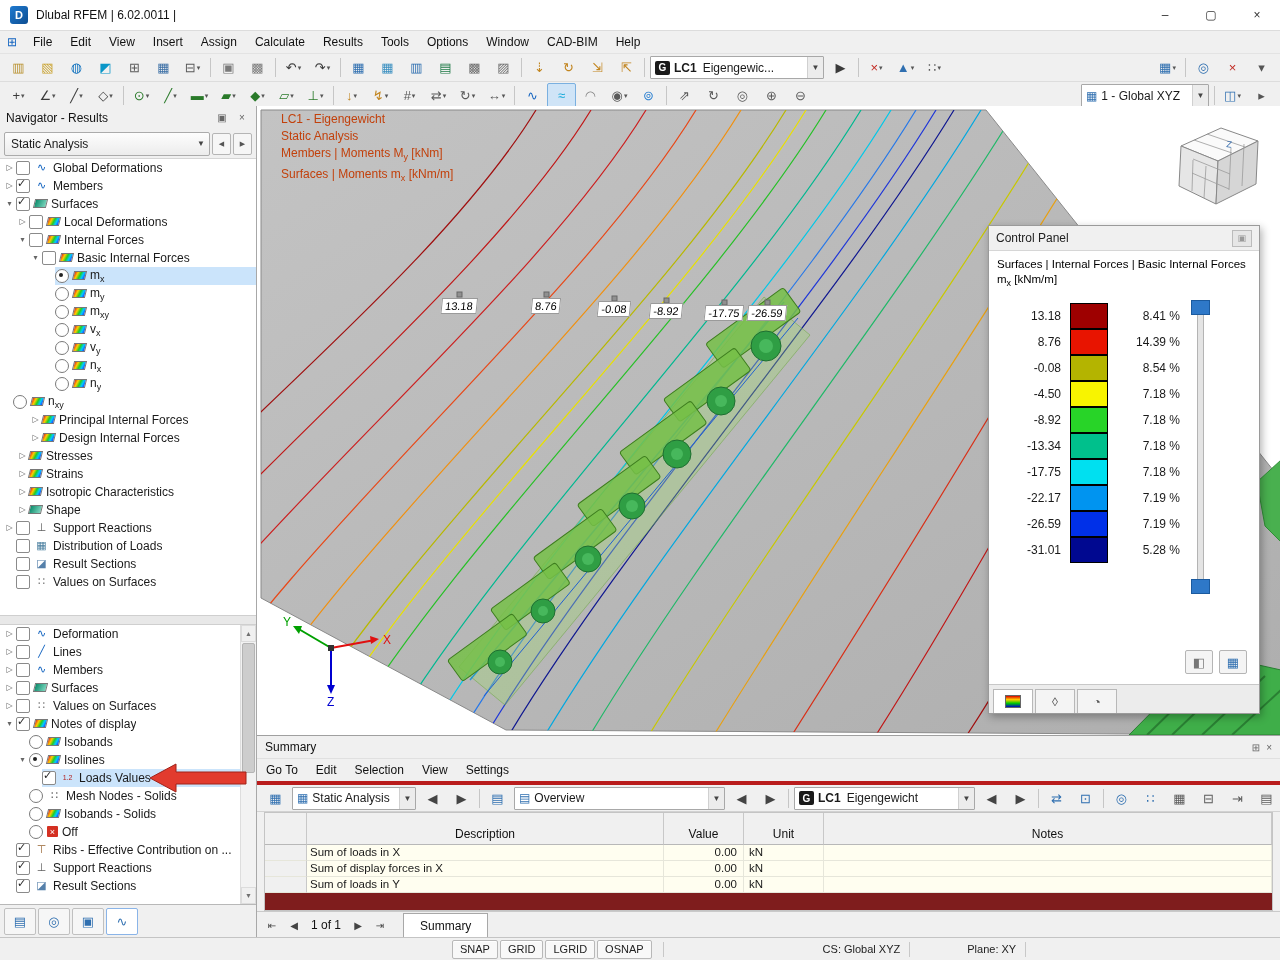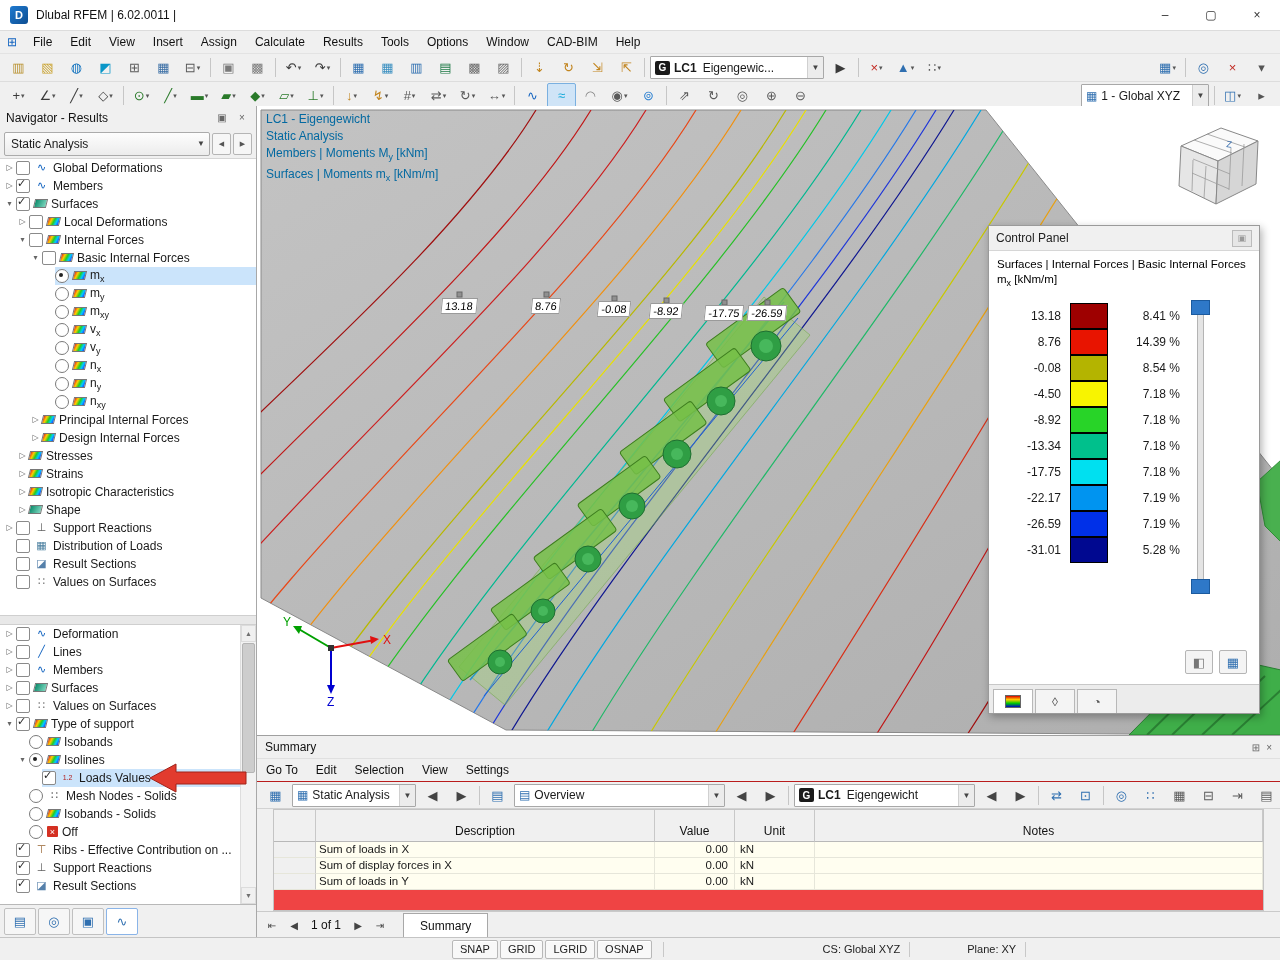--- a/index.html
+++ b/index.html
@@ -78,21 +78,21 @@
   .vs-bottom{position:absolute;bottom:0;left:0;right:0}
 
   .nav-tabs{height:33px;border-top:1px solid #b8b8b8;background:#f0f0f0;display:flex;align-items:center;padding-left:4px;gap:2px}
   .nav-tab{width:30px;height:25px;border:1px solid #c0c0c0;background:#f6f6f6;display:flex;align-items:center;justify-content:center;font-size:13px;color:#2f6fb0;border-radius:2px}
   .nav-tab.active{background:#fff;border-color:#8ab4e8}
 
   
   #right{flex:1;display:flex;flex-direction:column;min-width:0;position:relative}
   #viewport{position:relative;height:629px;background:#fff;overflow:hidden}
   #scene{position:absolute;left:0;top:0}
-  #vp-info{position:absolute;left:9px;top:5px;line-height:17px;font-size:12px;color:#0369a1}
+  #vp-info{position:absolute;left:24px;top:5px;line-height:17px;font-size:12px;color:#c2410c}
   #vp-footer{position:absolute;left:8px;top:586px;line-height:16px;font-size:12px;color:#000}
   .vp-label{position:absolute;background:#fff;border:1px solid #9a9a9a;padding:0 3px;font-size:11px;line-height:14px;
     transform:translate(-50%,-50%) skewX(-6deg);color:#000}
   #axes{position:absolute;left:18px;top:498px}
   #navcube{position:absolute;right:14px;top:10px}
 
   
   #cp{position:absolute;right:20px;top:119px;width:270px;height:487px;background:#fff;border:1px solid #9a9a9a;
     box-shadow:2px 3px 8px rgba(0,0,0,.3);display:flex;flex-direction:column;z-index:20}
   .cp-title{height:24px;background:#f0f0f0;border-bottom:1px solid #d6d6d6;display:flex;align-items:center;padding:0 7px;color:#222}
@@ -110,23 +110,23 @@
   .cp-btn{width:26px;height:22px;border:1px solid #b5b5b5;background:#f4f4f4;display:flex;align-items:center;justify-content:center;font-size:13px;border-radius:2px}
   .cp-tabs{height:26px;border-top:1px solid #c8c8c8;background:#ececec;display:flex;align-items:flex-end;padding:2px 4px 0;gap:2px}
   .cp-tab{width:38px;height:23px;border:1px solid #b8b8b8;border-bottom:none;background:#f4f4f4;display:flex;align-items:center;justify-content:center;font-size:12px;color:#555}
   .cp-tab.active{background:#fff}
   .ic-scale{width:14px;height:11px;background:linear-gradient(180deg,#d00 0%,#fc0 33%,#0c0 66%,#00c 100%);border:1px solid #666}
 
   
   #summary{flex:1;display:flex;flex-direction:column;border-top:1px solid #a0a0a0;background:#f0f0f0;min-height:0}
   .sum-title{height:22px;display:flex;align-items:center;padding:0 8px;background:#f0f0f0;border-bottom:1px solid #e0e0e0;color:#111}
   .sum-title .ni{margin-left:auto;display:flex;gap:6px;color:#666;font-size:10px}
-  .sum-menu{height:22px;display:flex;align-items:center;background:#f0f0f0;border-bottom:1px solid #b91c1c}
+  .sum-menu{height:22px;display:flex;align-items:center;background:#f0f0f0;border-bottom:4px solid #b91c1c}
   .sum-toolbar{height:26px;display:flex;align-items:center;background:#f0f0f0;border-bottom:1px solid #d2d2d2;padding:0 4px;overflow:hidden}
-  .sum-table-wrap{flex:1;background:#ef4444;border:1px solid #c4c4c4;margin:0 16px;overflow:hidden}
+  .sum-table-wrap{flex:1;background:#7f1d1d;border:1px solid #c4c4c4;margin:0 7px;overflow:hidden}
   .trow{display:grid;grid-template-columns:42px 1fr 80px 80px 448px}
   .trow.head{height:32px}
   .th{background:#f0f0f0;border-right:1px solid #c8c8c8;border-bottom:1px solid #b8b8b8;display:flex;align-items:flex-end;justify-content:center;padding-bottom:3px;color:#111}
   .section-row{background:#f7f7f2;border-bottom:1px solid #e0e0d4;height:15px;line-height:15px;padding-left:4px;font-size:11.5px;color:#000}
   .trow.data{height:16px}
   .td{border-right:1px solid #e6e6da;border-bottom:1px solid #e6e6da;font-size:11.5px;line-height:15px;background:#fffef0;overflow:hidden;white-space:nowrap}
   .td.rowhdr{background:#f0f0f0;border-right:1px solid #c8c8c8}
   .td.desc{padding-left:3px}
   .td.val{text-align:right;padding-right:6px}
   .td.unit{padding-left:5px}
@@ -521,21 +521,21 @@
             </span>
           </div>
           <div class="tree-row" style="padding-left: 42px;">
             <span class="exp"></span>
             <span class="tree-inner">
               <span class="radio"></span>
               <span class="icn ic-rain"></span>
               <span class="tlabel">n<sub>y</sub></span>
             </span>
           </div>
-          <div class="tree-row" style="padding-left: 42px;">
+          <div class="tree-row" style="">
             <span class="exp"></span>
             <span class="tree-inner">
               <span class="radio"></span>
               <span class="icn ic-rain"></span>
               <span class="tlabel">n<sub>xy</sub></span>
             </span>
           </div>
           <div class="tree-row" style="padding-left: 29px;">
             <span class="exp">▷</span>
             <span class="tree-inner">
@@ -652,21 +652,21 @@
                 <span class="chk"></span>
                 <span class="icn " style="color: rgb(112, 112, 112);">∷</span>
                 <span class="tlabel">Values on Surfaces</span>
               </span>
             </div>
             <div class="tree-row" style="padding-left: 3px;">
               <span class="exp">▾</span>
               <span class="tree-inner">
                 <span class="chk on"></span>
                 <span class="icn ic-rain"></span>
-                <span class="tlabel">Type of support</span>
+                <span class="tlabel">Notes of display</span>
               </span>
             </div>
             <div class="tree-row" style="padding-left: 16px;">
               <span class="exp"></span>
               <span class="tree-inner">
                 <span class="radio"></span>
                 <span class="icn ic-rain"></span>
                 <span class="tlabel">Isobands</span>
               </span>
             </div>

